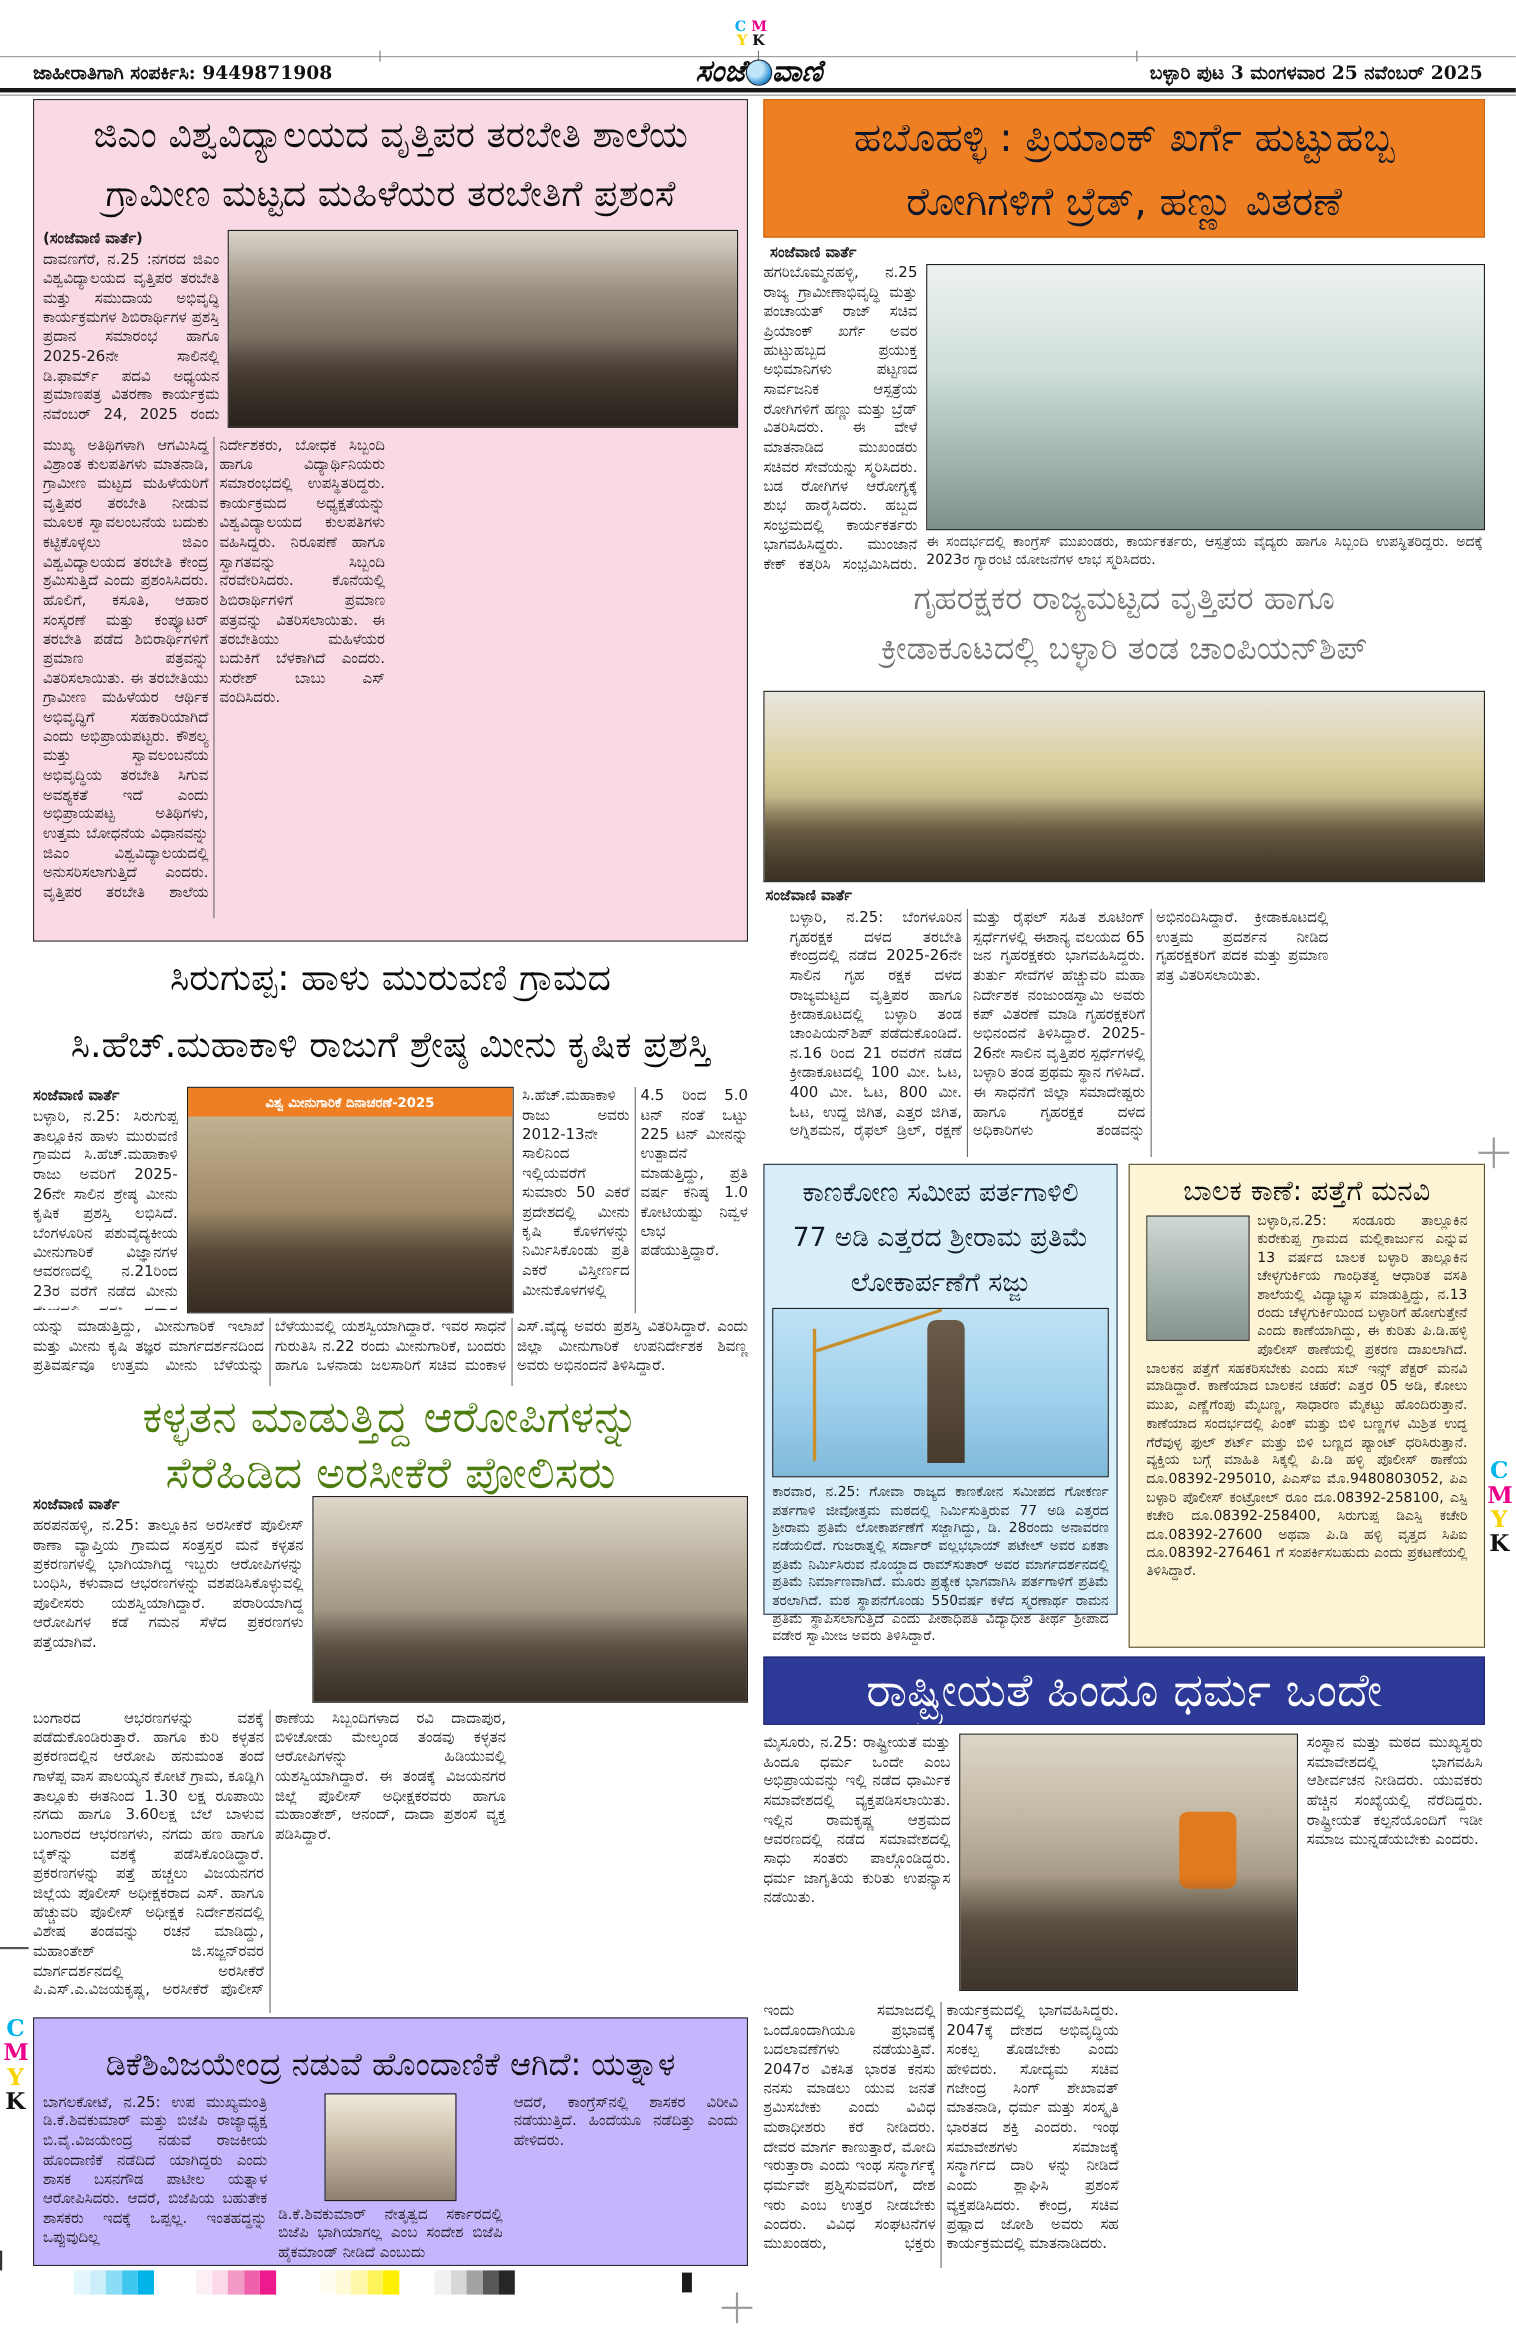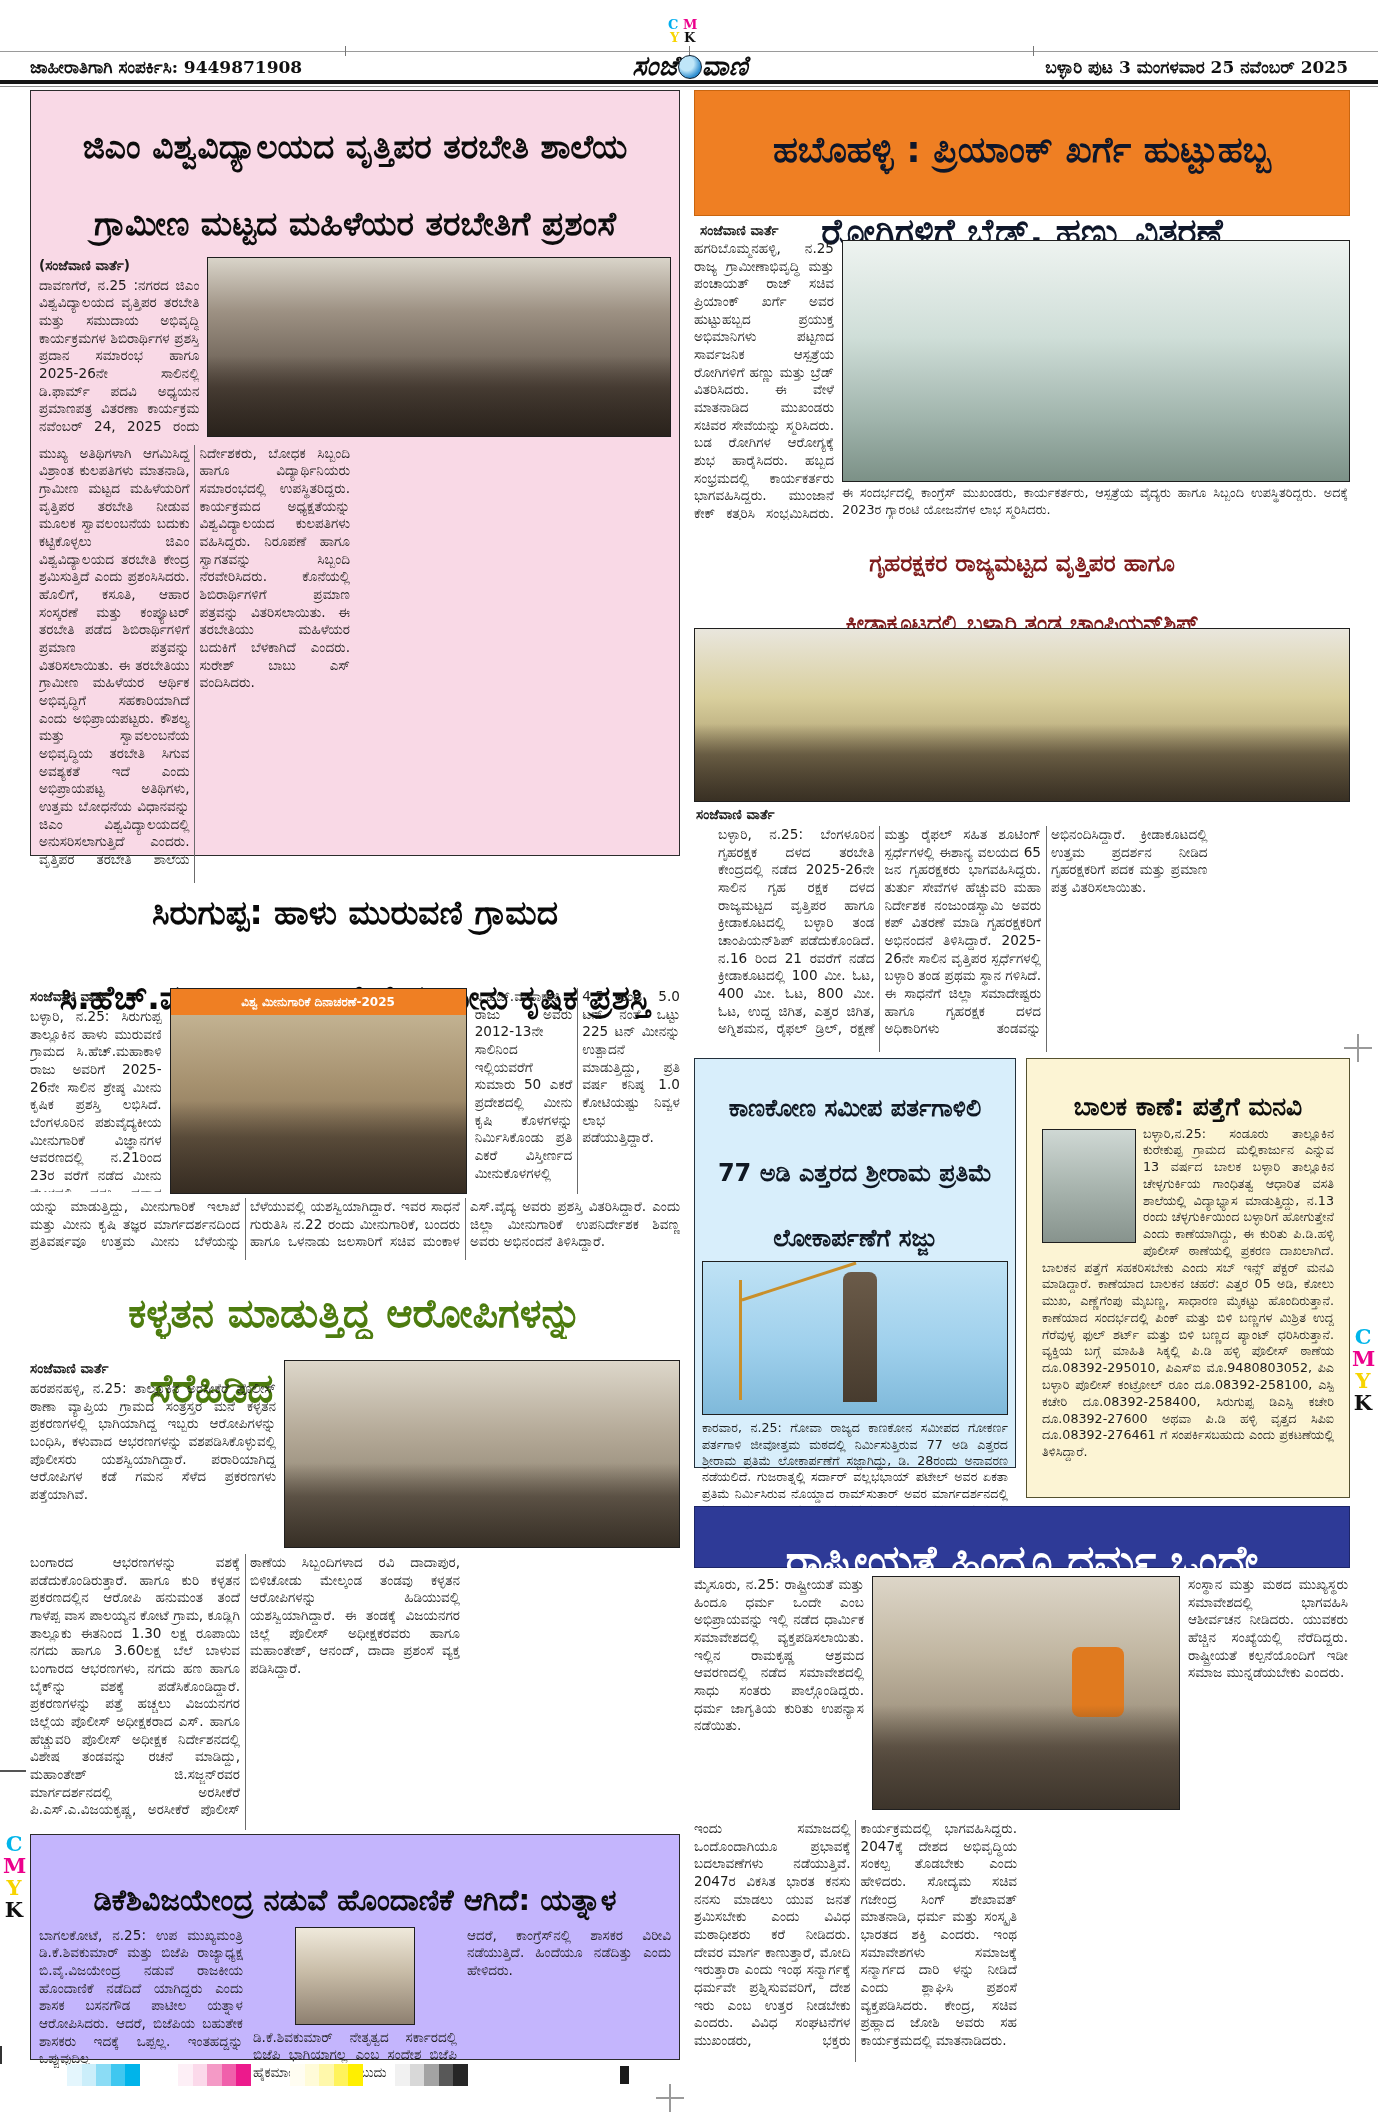--- a/index.html
+++ b/index.html
@@ -14,21 +14,21 @@
   #rule-top{left:0;top:51px;width:1378px;height:1px;background:#9a9a9a;}
   .tick{top:46px;width:1px;height:10px;background:#777;}
   #hdr-left{left:30px;top:57px;font:bold 17px "DejaVu Serif",serif;color:#111;}
   #hdr-right{left:1000px;top:57px;width:348px;text-align:right;font:bold 17px "DejaVu Serif",serif;color:#111;}
   #masthead{left:560px;top:50px;width:260px;text-align:center;font:bold italic 27px "DejaVu Serif",serif;color:#0d0d0d;}
   #masthead .globe{display:inline-block;width:22px;height:22px;border-radius:50%;vertical-align:-4px;
     background:radial-gradient(circle at 35% 35%, #bfe6f8 0 35%, #2f8fd1 70%, #175f93);border:1px solid #123;}
   #rule-thick{left:0;top:80px;width:1378px;height:4px;background:#161616;}
   #rule-thin{left:0;top:86px;width:1378px;height:1px;background:#8d8d8d;}
   
-  .hl-line{white-space:nowrap;overflow:hidden;text-align:center;font-weight:bold;margin-top:24px;}
+  .hl-line{white-space:nowrap;overflow:hidden;text-align:center;font-weight:normal;}
   .byline{font-weight:bold;font-size:13.5px;margin-bottom:3px;}
   .btxt{font-size:13.6px;line-height:1.3;text-align:justify;overflow:hidden;}
   .cols2{column-count:2;column-gap:10px;column-rule:1px solid #6b6b6b;column-fill:auto;}
   .cols3{column-count:3;column-gap:10px;column-rule:1px solid #6b6b6b;column-fill:auto;}
   .cols4{column-count:4;column-gap:10px;column-rule:1px solid #6b6b6b;column-fill:auto;}
   .photo{border:1px solid #1f1f1f;position:relative;overflow:hidden;}
   .crowd::after{content:"";position:absolute;left:0;right:0;bottom:0;height:45%;
     background:linear-gradient(180deg,rgba(40,30,25,0) 0,rgba(48,38,30,.55) 40%,rgba(35,28,22,.75));}
   
   #a1{left:30px;top:90px;width:650px;height:766px;background:#f9d9e6;border:1px solid #2c2c2c;box-sizing:border-box;padding:6px 8px;}
@@ -64,21 +64,21 @@
   #a5-hl{left:694px;top:90px;width:656px;height:126px;background:#ef7f23;border:1px solid #c9650f;box-sizing:border-box;padding-top:6px;}
   #a5-hl .hl-line{font-size:36px;line-height:1.6;color:#0f172a;}
   #a5-byline{left:700px;top:222px;}
   #a5-body{left:694px;top:240px;width:656px;height:280px;display:flex;gap:8px;}
   #a5-lead{width:140px;height:280px;}
   #a5-right{width:508px;}
   #a5-photo{width:506px;height:240px;background:linear-gradient(180deg,#eef3f0 0,#cfded8 40%,#9fb3ab 75%,#7c9187);}
   #a5-under{width:506px;height:34px;margin-top:3px;font-size:12.8px;}
   
   #a6-hl{left:694px;top:522px;width:656px;}
-  #a6-hl .hl-line{font-size:23px;line-height:1.55;color:#7f1d1d;}
+  #a6-hl .hl-line{font-size:29px;line-height:1.55;color:#737373;}
   #a6-photo{left:694px;top:628px;width:654px;height:172px;background:linear-gradient(180deg,#e9e6dd 0,#d9cf9d 40%,#a99a6d 75%,#7a6c4c);}
   #a6-byline{left:696px;top:806px;}
   #a6-cols{left:694px;top:826px;width:656px;height:226px;margin-left:24px;}
   
   #boxA{left:694px;top:1058px;width:322px;height:410px;background:#d8eefb;border:1px solid #23303c;box-sizing:border-box;padding:5px 7px;}
   #boxA .hl-line{font-size:24px;line-height:1.7;color:#101823;}
   #boxA-photo{width:304px;height:152px;margin:3px auto 5px auto;background:linear-gradient(180deg,#bfe2f5 0,#9fd0ec 55%,#7fb9da);}
   #boxA-photo .statue{position:absolute;left:46%;top:10px;width:34px;height:130px;background:linear-gradient(180deg,#6b5b49,#473b2e);border-radius:8px 8px 0 0;}
   #boxA-photo .crane{position:absolute;left:12%;top:18px;width:120px;height:3px;background:#c98f2a;transform:rotate(-18deg);}
   #boxA-photo .mast{position:absolute;left:12%;top:18px;width:3px;height:120px;background:#c98f2a;}

